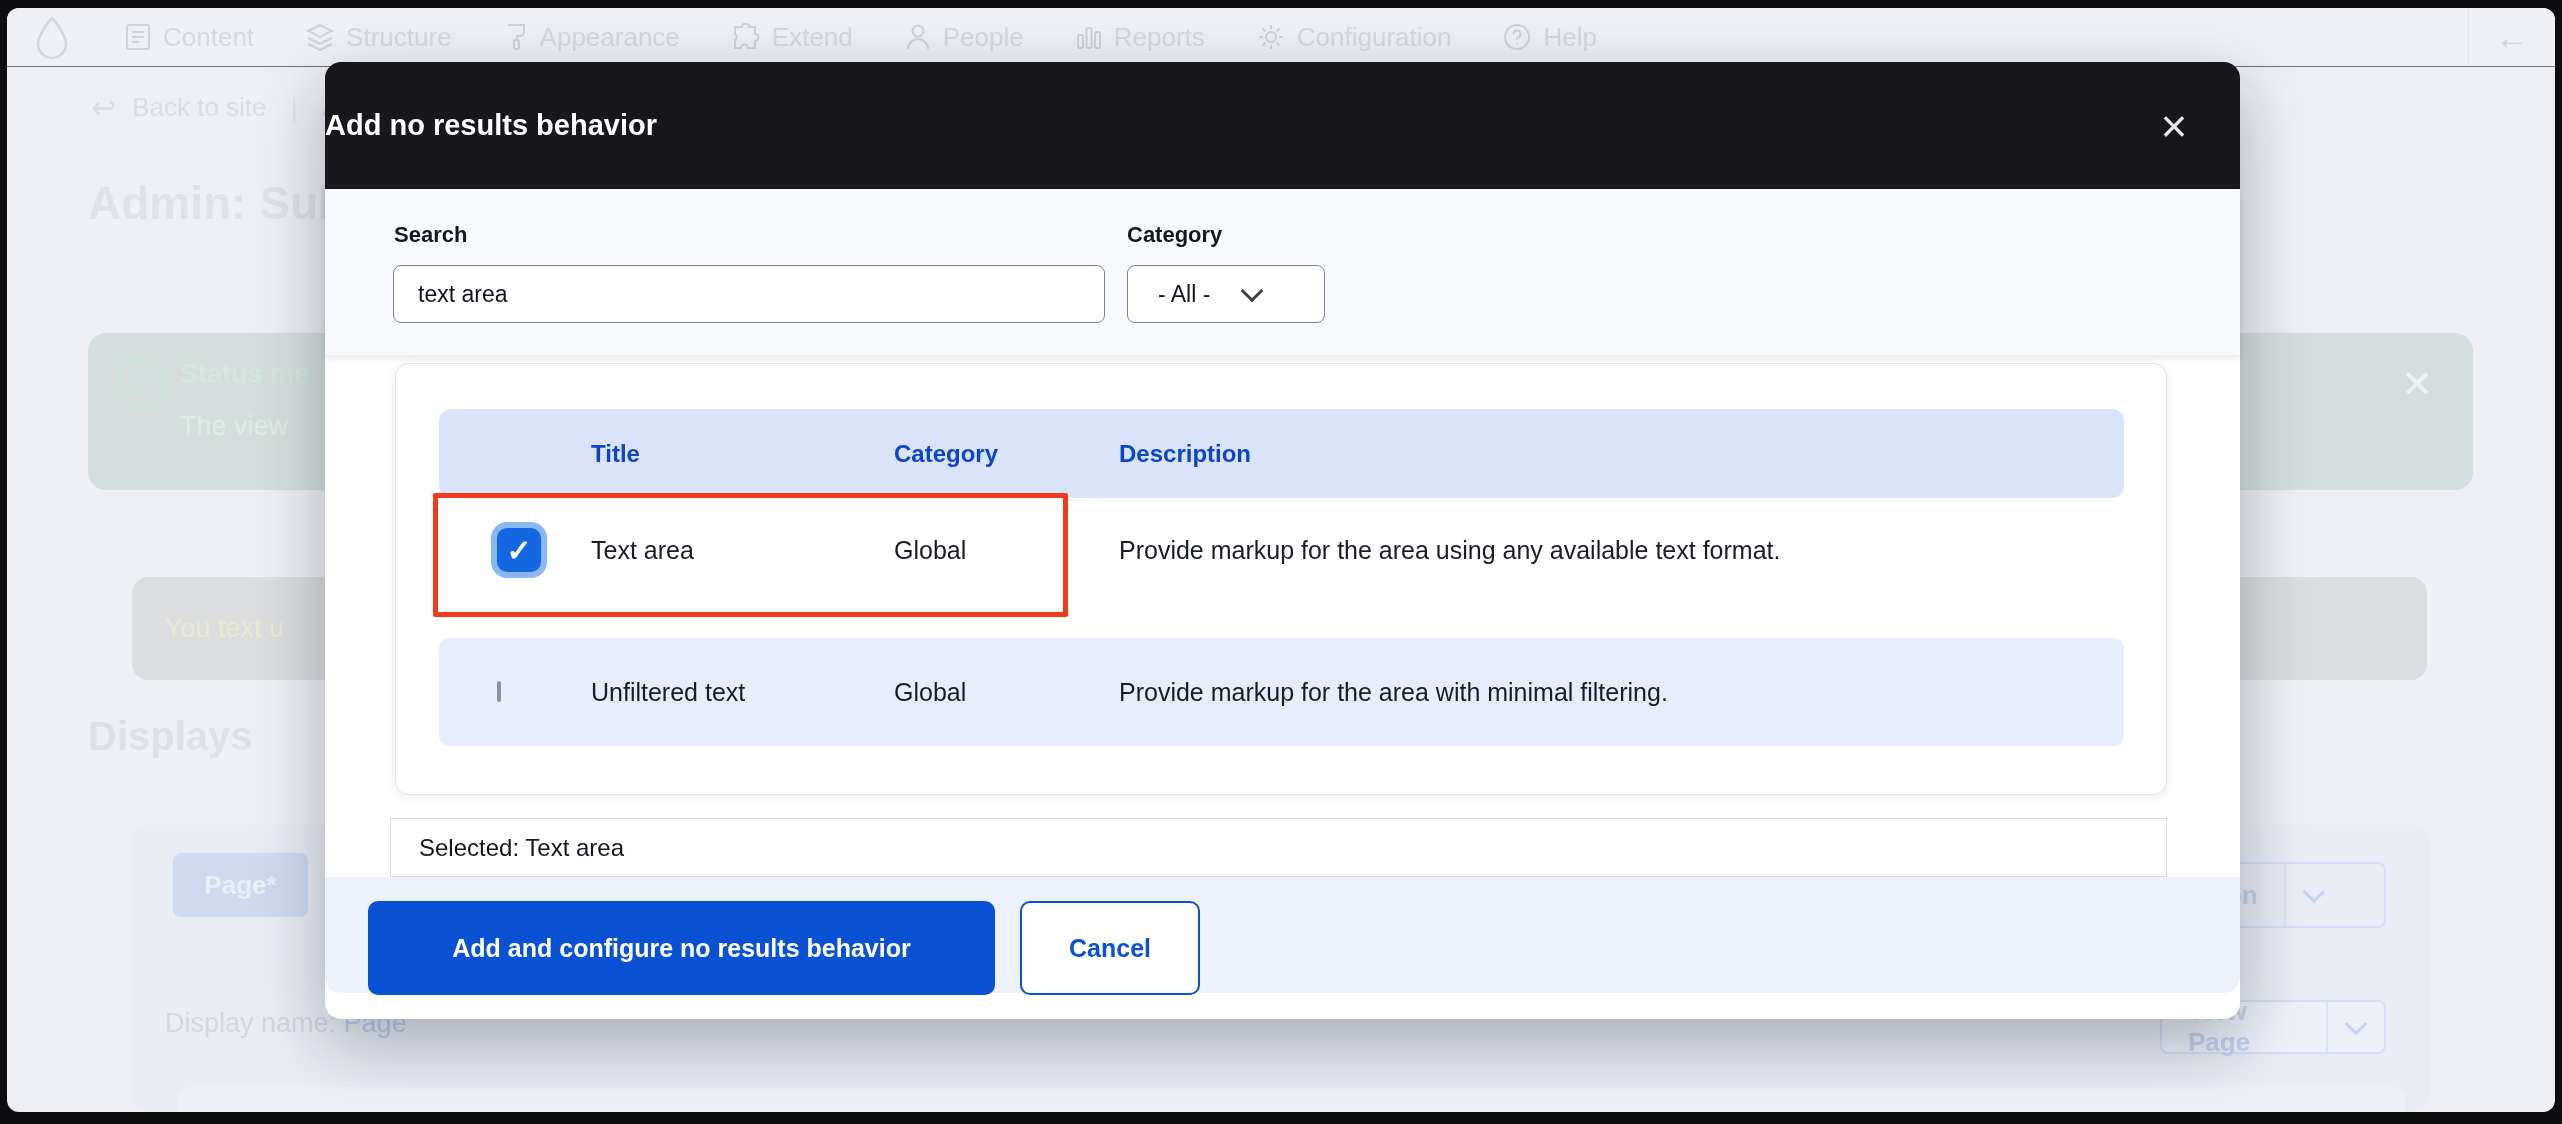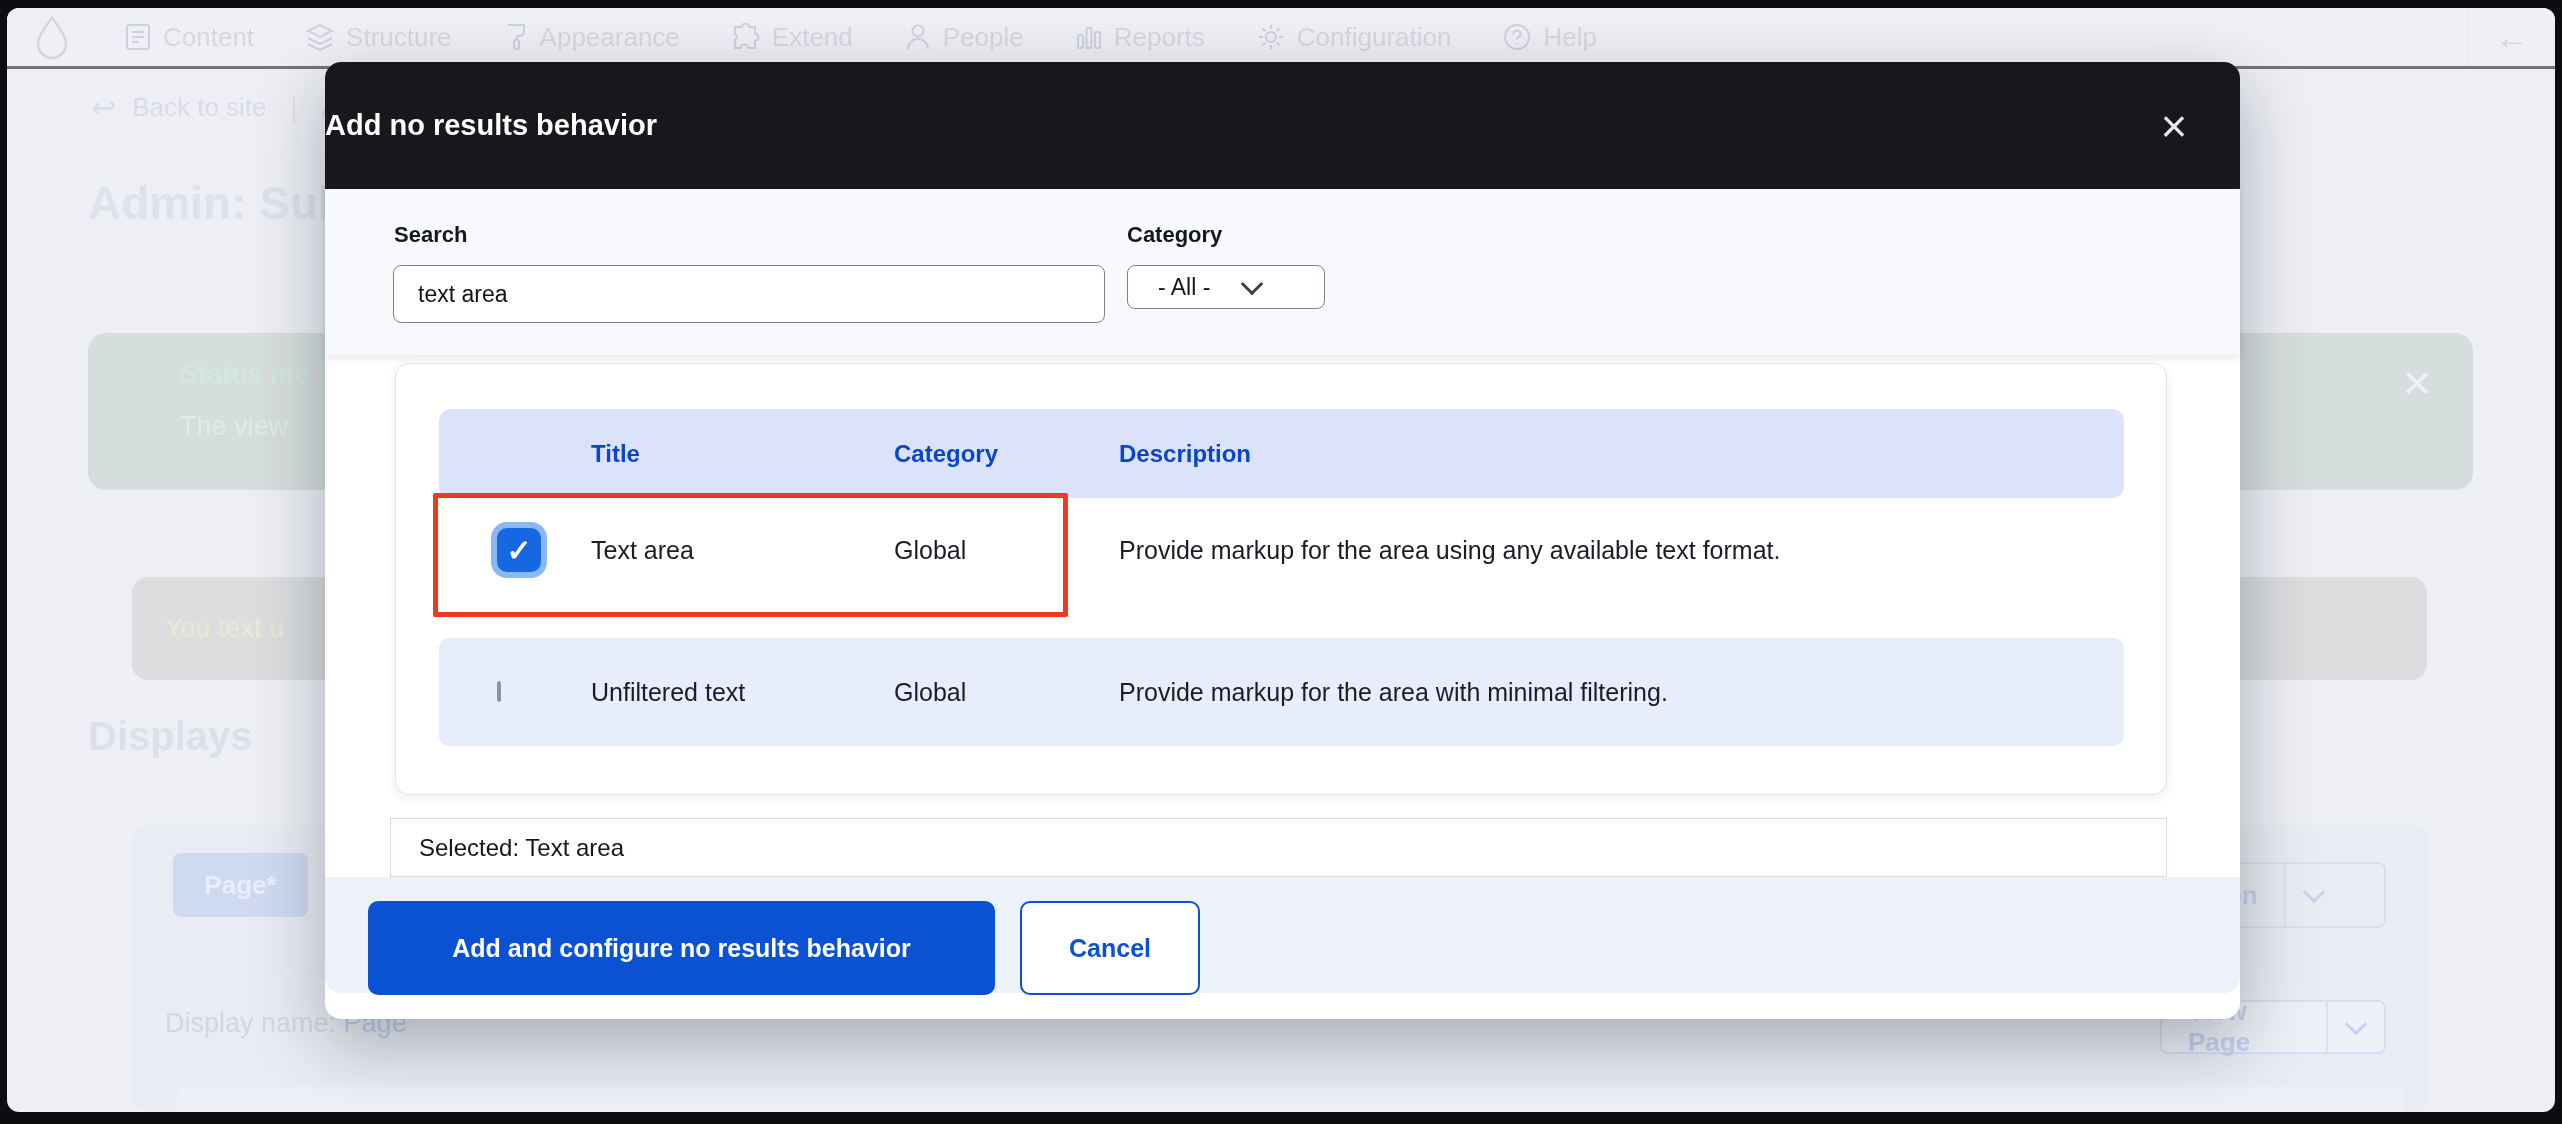--- a/index.html
+++ b/index.html
@@ -11,21 +11,21 @@
     overflow:hidden;
   }
   .viewport{
     position:absolute;top:8px;left:7px;right:7px;bottom:12px;
     background:#edeff4;border-radius:12px;overflow:hidden;
   }
 
   
   .toolbar{
     position:absolute;top:0;left:0;right:0;height:58px;
-    background:#eef0f5;border-bottom:3px solid #737373;
+    background:#eef0f5;border-bottom:1px solid #737373;
     display:flex;align-items:center;color:#d4d6dc;
   }
   .logo{margin-left:24px;display:flex;align-items:center;}
   .tb-item{display:flex;align-items:center;gap:12px;margin-left:52px;
     font-size:26px;color:#d6d8de;}
   .tb-item svg{display:block;}
   .tb-right{
     position:absolute;right:0;top:0;bottom:0;width:86px;
     border-left:1px solid #e4e6ec;display:flex;align-items:center;justify-content:center;
     color:#d2d4da;font-size:34px;
@@ -109,21 +109,21 @@
   }
   .f-label{position:absolute;font-size:22px;font-weight:bold;color:#15171e;}
   .lbl-search{left:69px;top:33px;}
   .lbl-category{left:802px;top:33px;}
   .search-input{
     position:absolute;left:68px;top:76px;width:712px;height:58px;box-sizing:border-box;
     border:1px solid #7d828e;border-radius:8px;background:#fff;
     font-family:"Liberation Sans",sans-serif;font-size:23px;color:#101319;padding:0 24px;
   }
   .category-select{
-    position:absolute;left:802px;top:76px;width:198px;height:44px;box-sizing:border-box;
+    position:absolute;left:802px;top:76px;width:198px;height:58px;box-sizing:border-box;
     border:1px solid #7d828e;border-radius:8px;background:#fff;color:#15171e;
     display:flex;align-items:center;font-size:23px;cursor:pointer;
   }
   .category-select .val{margin-left:30px;}
   .category-select .chev{margin-left:34px;color:#3a3f4a;}
 
   .list-card{
     position:absolute;left:70px;top:301px;width:1770px;height:430px;background:#fff;
     border:1px solid #e3e5ea;border-radius:14px;box-shadow:0 2px 12px rgba(20,30,55,.08);
   }

